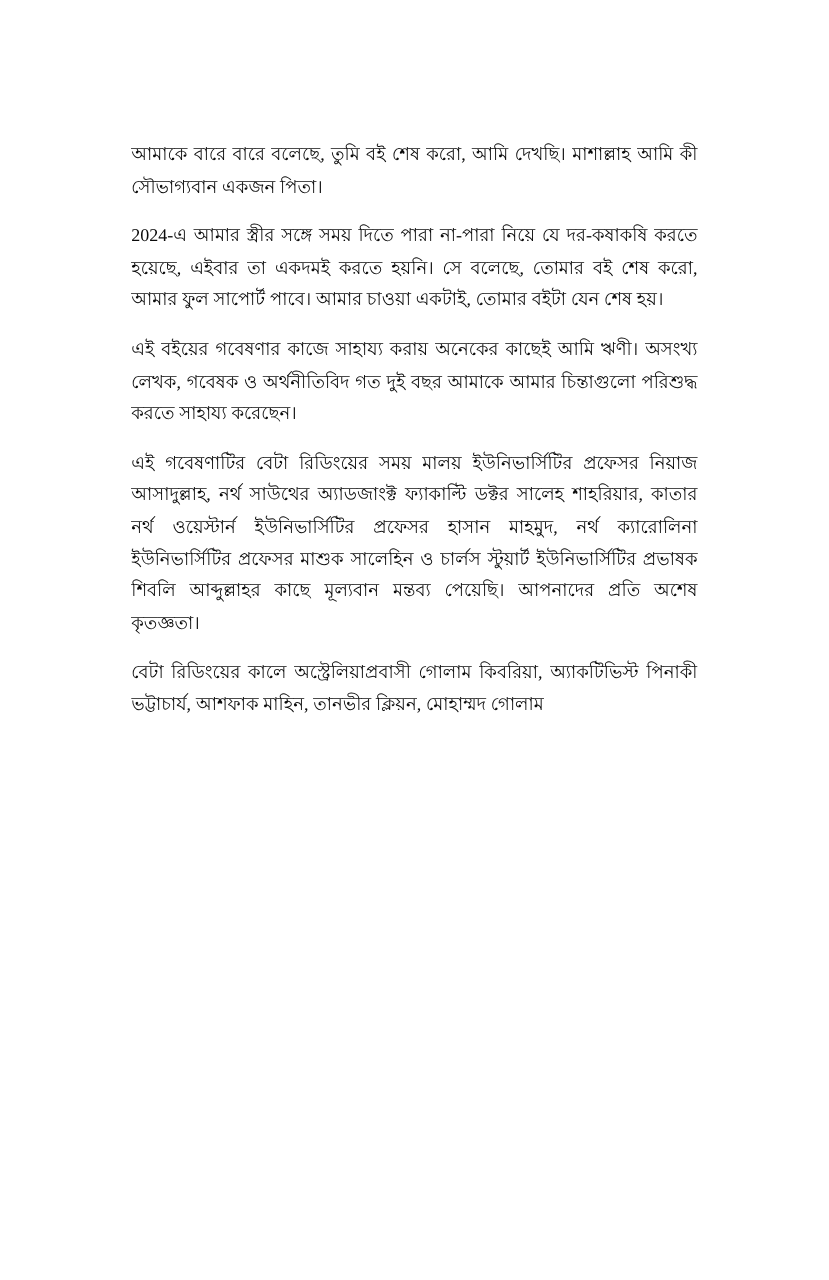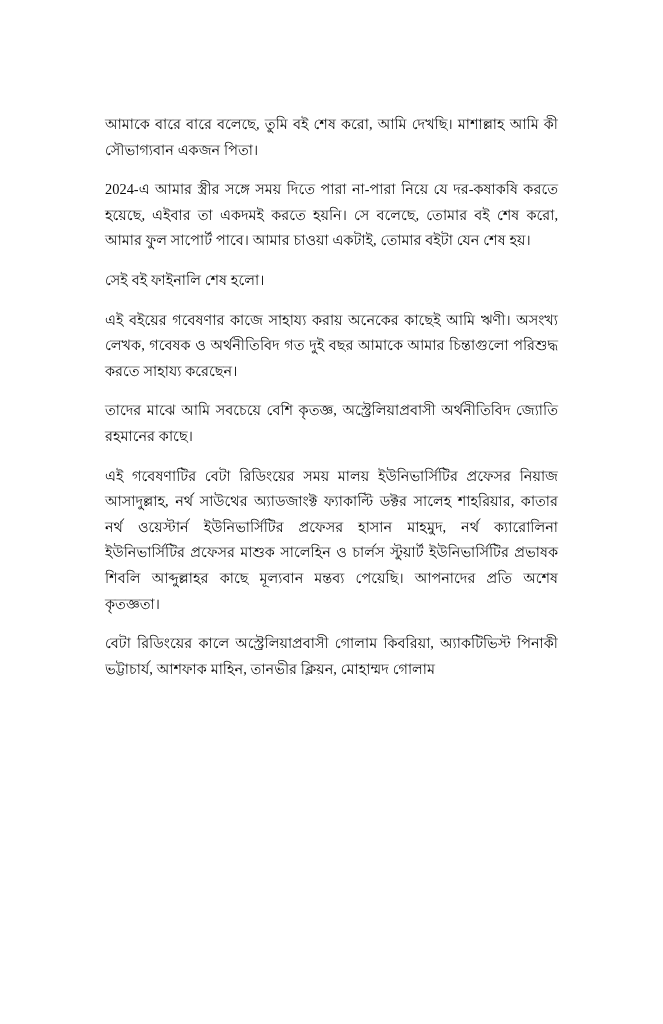--- a/index.html
+++ b/index.html
@@ -61,26 +61,24 @@
 </head>
 <body>
 
 <div class="page">
   <div class="text-block">
 
     <p class="para">আমাকে বারে বারে বলেছে, তুমি বই শেষ করো, আমি দেখছি। মাশাল্লাহ আমি কী সৌভাগ্যবান একজন পিতা।</p>
 
     <p class="para">2024-এ আমার স্ত্রীর সঙ্গে সময় দিতে পারা না-পারা নিয়ে যে দর-কষাকষি করতে হয়েছে, এইবার তা একদমই করতে হয়নি। সে বলেছে, তোমার বই শেষ করো, আমার ফুল সাপোর্ট পাবে। আমার চাওয়া একটাই, তোমার বইটা যেন শেষ হয়।</p>
 
-    <p class="para">সেই বই ফাইনালি শেষ হলো।</p>
 
 
     <p class="para">এই বইয়ের গবেষণার কাজে সাহায্য করায় অনেকের কাছেই আমি ঋণী। অসংখ্য লেখক, গবেষক ও অর্থনীতিবিদ গত দুই বছর আমাকে আমার চিন্তাগুলো পরিশুদ্ধ করতে সাহায্য করেছেন।</p>
 
-    <p class="para">তাদের মাঝে আমি সবচেয়ে বেশি কৃতজ্ঞ, অস্ট্রেলিয়াপ্রবাসী অর্থনীতিবিদ জ্যোতি রহমানের কাছে।</p>
 
 
 
     <p class="para">এই গবেষণাটির বেটা রিডিংয়ের সময় মালয় ইউনিভার্সিটির প্রফেসর নিয়াজ আসাদুল্লাহ, নর্থ সাউথের অ্যাডজাংক্ট ফ্যাকাল্টি ডক্টর সালেহ শাহরিয়ার, কাতার নর্থ ওয়েস্টার্ন ইউনিভার্সিটির প্রফেসর হাসান মাহমুদ, নর্থ ক্যারোলিনা ইউনিভার্সিটির প্রফেসর মাশুক সালেহিন ও চার্লস স্টুয়ার্ট ইউনিভার্সিটির প্রভাষক শিবলি আব্দুল্লাহর কাছে মূল্যবান মন্তব্য পেয়েছি। আপনাদের প্রতি অশেষ কৃতজ্ঞতা।</p>
 
     <p class="para continued">বেটা রিডিংয়ের কালে অস্ট্রেলিয়াপ্রবাসী গোলাম কিবরিয়া, অ্যাকটিভিস্ট পিনাকী ভট্টাচার্য, আশফাক মাহিন, তানভীর ক্লিয়ন, মোহাম্মদ গোলাম</p>
 
   </div>
 </div>
 

